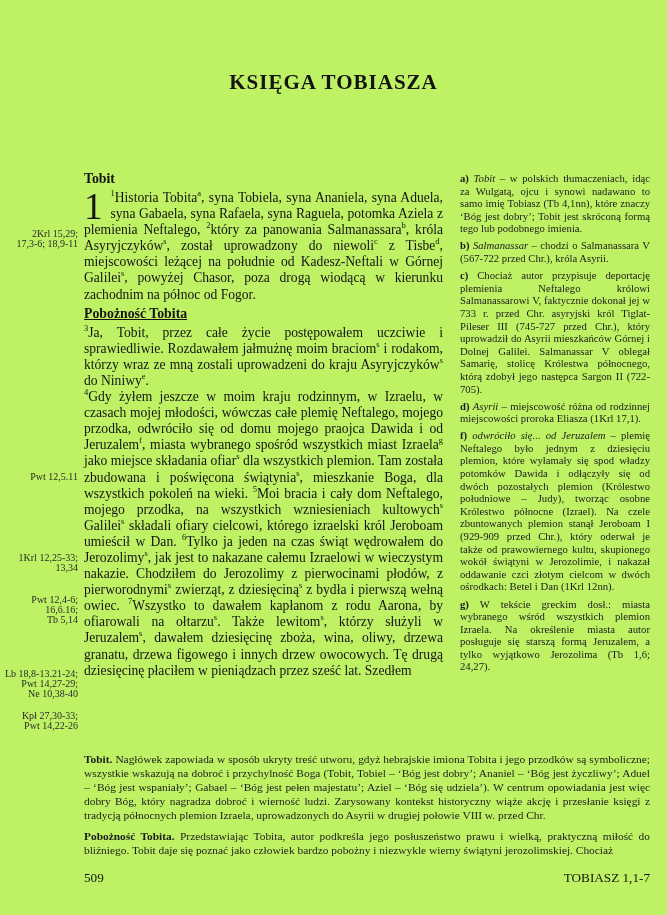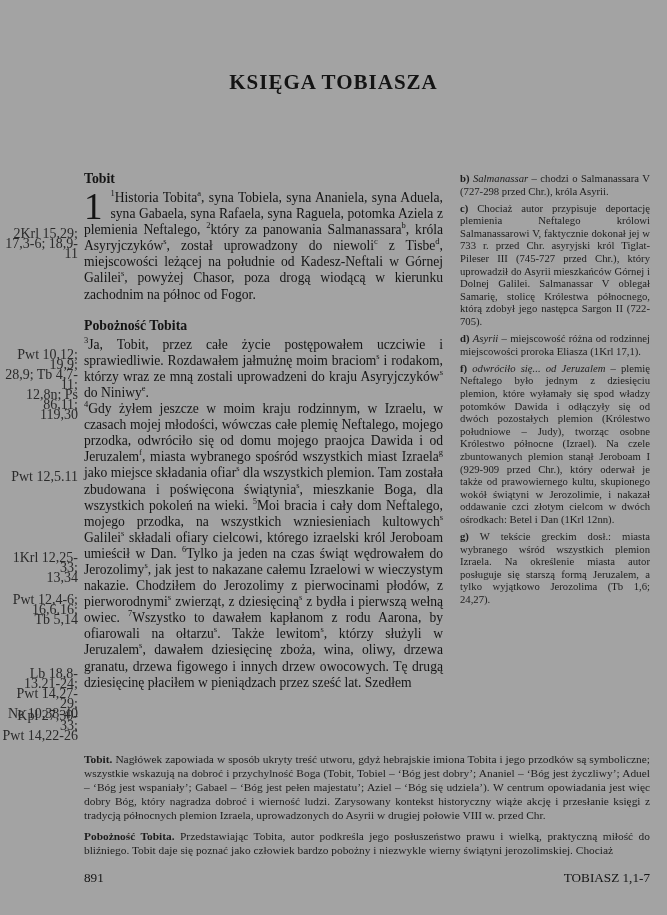--- a/index.html
+++ b/index.html
@@ -1,33 +1,33 @@
 <!DOCTYPE html>
 <html lang="pl"><head>
 <meta charset="utf-8">
 <style>
   html,body{margin:0;padding:0;background:#e8e8e8;}
   .page{
     position:relative;width:667px;height:915px;margin:0 auto;
-    background:#a3a3a3;color:#141414;
+    background:#bef264;color:#141414;
     font-family:"Liberation Serif", serif;overflow:hidden;
   }
   .title{
     position:absolute;top:70px;left:0;width:667px;text-align:center;
     font-size:21px;font-weight:bold;letter-spacing:1px;
   }
   
   .margin-ref{
     position:absolute;left:0;width:78px;text-align:right;
-    font-size:14px;line-height:10px;white-space:pre-line;color:#2a2a2a;
+    font-size:10px;line-height:10px;white-space:pre-line;color:#2a2a2a;
   }
   
   .main-col{position:absolute;left:84px;top:171px;width:359px;}
   .heading{font-size:13.8px;font-weight:bold;margin:0 0 3px 0;}
-  .heading.h2{margin-top:15px;margin-bottom:3px;}
+  .heading.h2{margin-top:3px;margin-bottom:3px;text-decoration:underline;}
   .verse-para{
     font-size:13.6px;line-height:16.1px;text-align:justify;margin:0;
   }
   .verse-para sup, .right-col sup{font-size:8.5px;line-height:0;vertical-align:super;}
   .dropcap{
     float:left;font-size:37px;line-height:29px;padding:2px 8px 0 0;
   }
   
   .right-col{
     position:absolute;left:460px;top:172px;width:190px;
@@ -51,54 +51,51 @@
 </style>
 </head>
 <body>
 
 <div class="page">
 
   <div class="title">KSIĘGA TOBIASZA</div>
 
   <div class="margin-ref" style="top:229px">2Krl 15,29;
 17,3-6; 18,9-11</div>
-  <div class="margin-ref" style="top:350px">Pwt 10,12; 19,9;
-28,9; Tb 4,7-11;
-12,8n; Ps 86,11;
-119,30</div>
   <div class="margin-ref" style="top:472px">Pwt 12,5.11</div>
   <div class="margin-ref" style="top:553px">1Krl 12,25-33;
 13,34</div>
   <div class="margin-ref" style="top:595px">Pwt 12,4-6; 16,6.16;
 Tb 5,14</div>
   <div class="margin-ref" style="top:669px">Lb 18,8-13.21-24;
 Pwt 14,27-29;
 Ne 10,38-40</div>
   <div class="margin-ref" style="top:711px">Kpł 27,30-33;
 Pwt 14,22-26</div>
 
   <div class="main-col">
     <div class="heading">Tobit</div>
     <p class="verse-para"><span class="dropcap">1</span><span><sup>1</sup>Historia Tobita<sup>a</sup>, syna Tobiela, syna Ananiela, syna Aduela, syna Gabaela, syna Rafaela, syna Raguela, potomka Aziela z plemienia Neftalego, <sup>2</sup>który za panowania Salmanassara<sup>b</sup>, króla Asyryjczyków<sup>s</sup>, został uprowadzony do niewoli<sup>c</sup> z Tisbe<sup>d</sup>, miejscowości leżącej na południe od Kadesz-Neftali w Górnej Galilei<sup>s</sup>, powyżej Chasor, poza drogą wiodącą w kierunku zachodnim na północ od Fogor.</span></p>
     <div class="heading h2">Pobożność Tobita</div>
     <p class="verse-para"><sup>3</sup>Ja, Tobit, przez całe życie postępowałem uczciwie i sprawiedliwie. Rozdawałem jałmużnę moim braciom<sup>s</sup> i rodakom, którzy wraz ze mną zostali uprowadzeni do kraju Asyryjczyków<sup>s</sup> do Niniwy<sup>e</sup>.</p>
     <p class="verse-para"><sup>4</sup>Gdy żyłem jeszcze w moim kraju rodzinnym, w Izraelu, w czasach mojej młodości, wówczas całe plemię Neftalego, mojego przodka, odwróciło się od domu mojego praojca Dawida i od Jeruzalem<sup>f</sup>, miasta wybranego spośród wszystkich miast Izraela<sup>g</sup> jako miejsce składania ofiar<sup>s</sup> dla wszystkich plemion. Tam została zbudowana i poświęcona świątynia<sup>s</sup>, mieszkanie Boga, dla wszystkich pokoleń na wieki. <sup>5</sup>Moi bracia i cały dom Neftalego, mojego przodka, na wszystkich wzniesieniach kultowych<sup>s</sup> Galilei<sup>s</sup> składali ofiary cielcowi, którego izraelski król Jeroboam umieścił w Dan. <sup>6</sup>Tylko ja jeden na czas świąt wędrowałem do Jerozolimy<sup>s</sup>, jak jest to nakazane całemu Izraelowi w wieczystym nakazie. Chodziłem do Jerozolimy z pierwocinami płodów, z pierworodnymi<sup>s</sup> zwierząt, z dziesięciną<sup>s</sup> z bydła i pierwszą wełną owiec. <sup>7</sup>Wszystko to dawałem kapłanom z rodu Aarona, by ofiarowali na ołtarzu<sup>s</sup>. Także lewitom<sup>s</sup>, którzy służyli w Jeruzalem<sup>s</sup>, dawałem dziesięcinę zboża, wina, oliwy, drzewa granatu, drzewa figowego i innych drzew owocowych. Tę drugą dziesięcinę płaciłem w pieniądzach przez sześć lat. Szedłem</p>
   </div>
 
   <div class="right-col">
-    <div class="footnote"><span class="fn-label">b)</span> <span class="fn-term">Salmanassar</span> <span>– chodzi o Salmanassara V (727-298 przed Chr.), króla Asyrii.</span></div>
+    <div class="footnote"><span class="fn-label">a)</span> <span class="fn-term">Tobit</span> <span>– w polskich tłumaczeniach, idąc za Wulgatą, ojcu i synowi nadawano to samo imię Tobiasz (Tb 4,1nn), które znaczy ‘Bóg jest dobry’; Tobit jest skróconą formą tego lub podobnego imienia.</span></div>
+    <div class="footnote"><span class="fn-label">b)</span> <span class="fn-term">Salmanassar</span> <span>– chodzi o Salmanassara V (567-722 przed Chr.), króla Asyrii.</span></div>
     <div class="footnote"><span class="fn-label">c)</span> <span>Chociaż autor przypisuje deportację plemienia Neftalego królowi Salmanassarowi V, faktycznie dokonał jej w 733 r. przed Chr. asyryjski król Tiglat-Pileser III (745-727 przed Chr.), który uprowadził do Asyrii mieszkańców Górnej i Dolnej Galilei. Salmanassar V oblegał Samarię, stolicę Królestwa północnego, którą zdobył jego następca Sargon II (722-705).</span></div>
     <div class="footnote"><span class="fn-label">d)</span> <span class="fn-term">Asyrii</span> <span>– miejscowość różna od rodzinnej miejscowości proroka Eliasza (1Krl 17,1).</span></div>
     <div class="footnote"><span class="fn-label">f)</span> <span class="fn-term">odwróciło się... od Jeruzalem</span> <span>– plemię Neftalego było jednym z dziesięciu plemion, które wyłamały się spod władzy potomków Dawida i odłączyły się od dwóch pozostałych plemion (Królestwo południowe – Judy), tworząc osobne Królestwo północne (Izrael). Na czele zbuntowanych plemion stanął Jeroboam I (929-909 przed Chr.), który oderwał je także od prawowiernego kultu, skupionego wokół świątyni w Jerozolimie, i nakazał oddawanie czci złotym cielcom w dwóch ośrodkach: Betel i Dan (1Krl 12nn).</span></div>
     <div class="footnote"><span class="fn-label">g)</span> <span>W tekście greckim dosł.: miasta wybranego wśród wszystkich plemion Izraela. Na określenie miasta autor posługuje się starszą formą Jeruzalem, a tylko wyjątkowo Jerozolima (Tb 1,6; 24,27).</span></div>
   </div>
 
   <div class="commentary">
     <p><span class="c-head">Tobit.</span> <span>Nagłówek zapowiada w sposób ukryty treść utworu, gdyż hebrajskie imiona Tobita i jego przodków są symboliczne; wszystkie wskazują na dobroć i przychylność Boga (Tobit, Tobiel – ‘Bóg jest dobry’; Ananiel – ‘Bóg jest życzliwy’; Aduel – ‘Bóg jest wspaniały’; Gabael – ‘Bóg jest pełen majestatu’; Aziel – ‘Bóg się udziela’). W centrum opowiadania jest więc dobry Bóg, który nagradza dobroć i wierność ludzi. Zarysowany kontekst historyczny wiąże akcję i przesłanie księgi z tradycją północnych plemion Izraela, uprowadzonych do Asyrii w drugiej połowie VIII w. przed Chr.</span></p>
     <p><span class="c-head">Pobożność Tobita.</span> <span>Przedstawiając Tobita, autor podkreśla jego posłuszeństwo prawu i wielką, praktyczną miłość do bliźniego. Tobit daje się poznać jako człowiek bardzo pobożny i niezwykle wierny świątyni jerozolimskiej. Chociaż</span></p>
   </div>
 
   <div class="footer">
-    <span class="pg">891</span>
+    <span class="pg">509</span>
     <span class="ref">TOBIASZ 1,1-7</span>
   </div>
 
 </div>
 
 </body></html>

